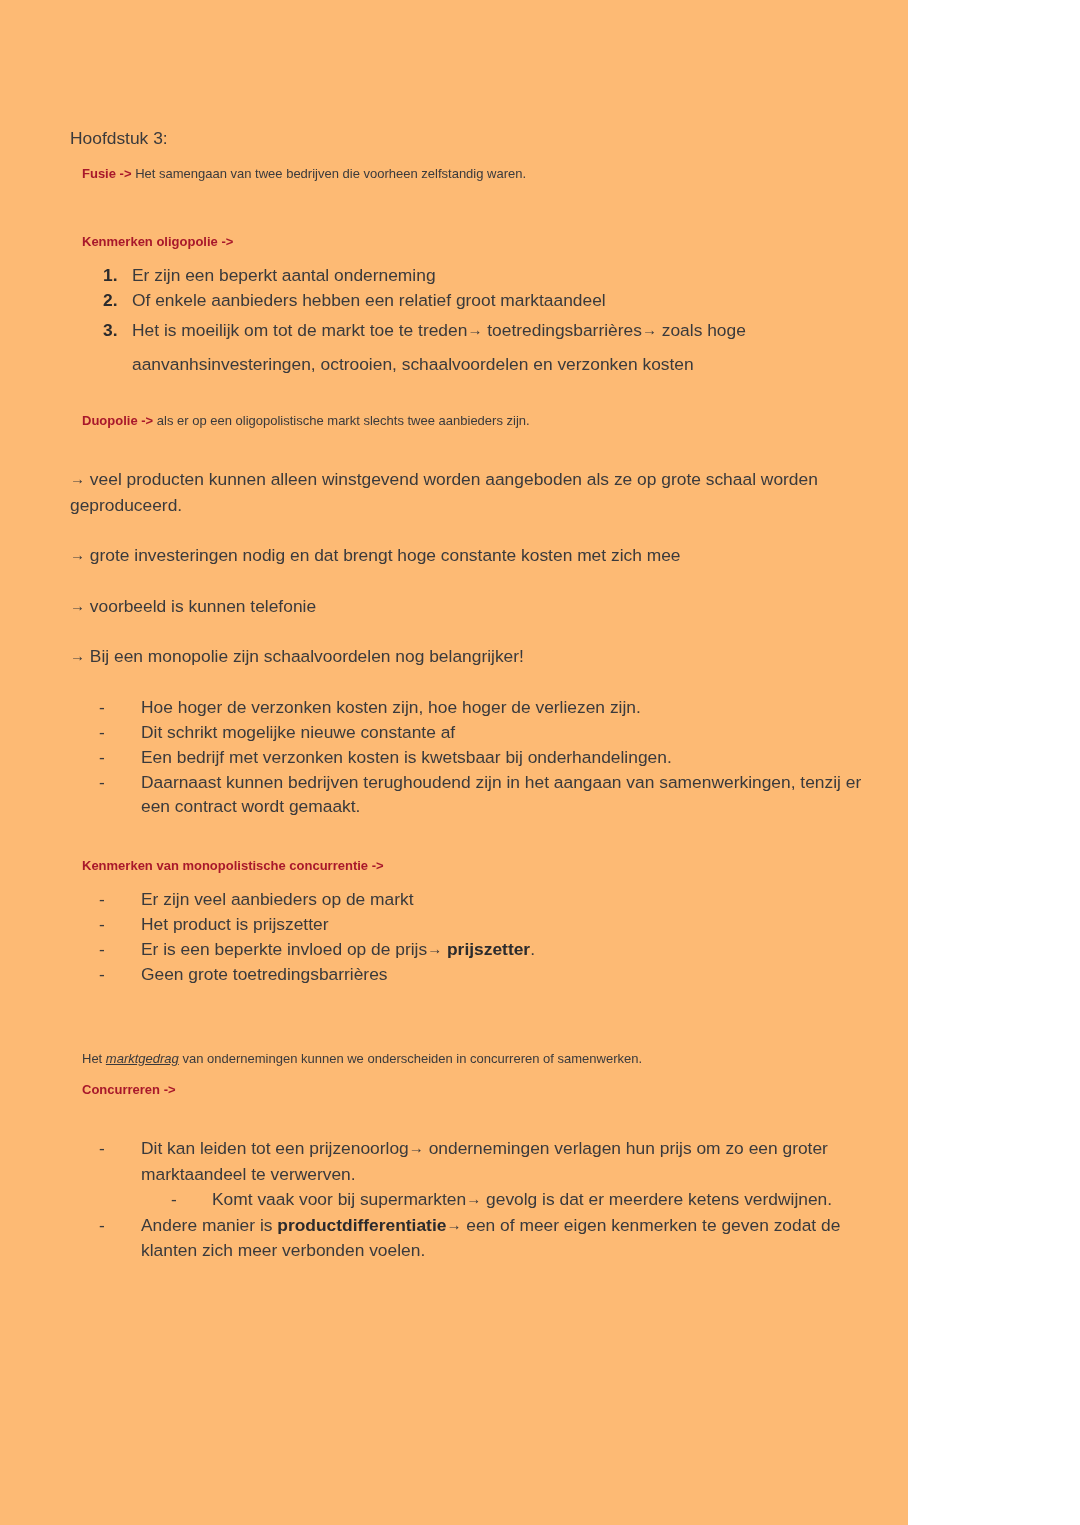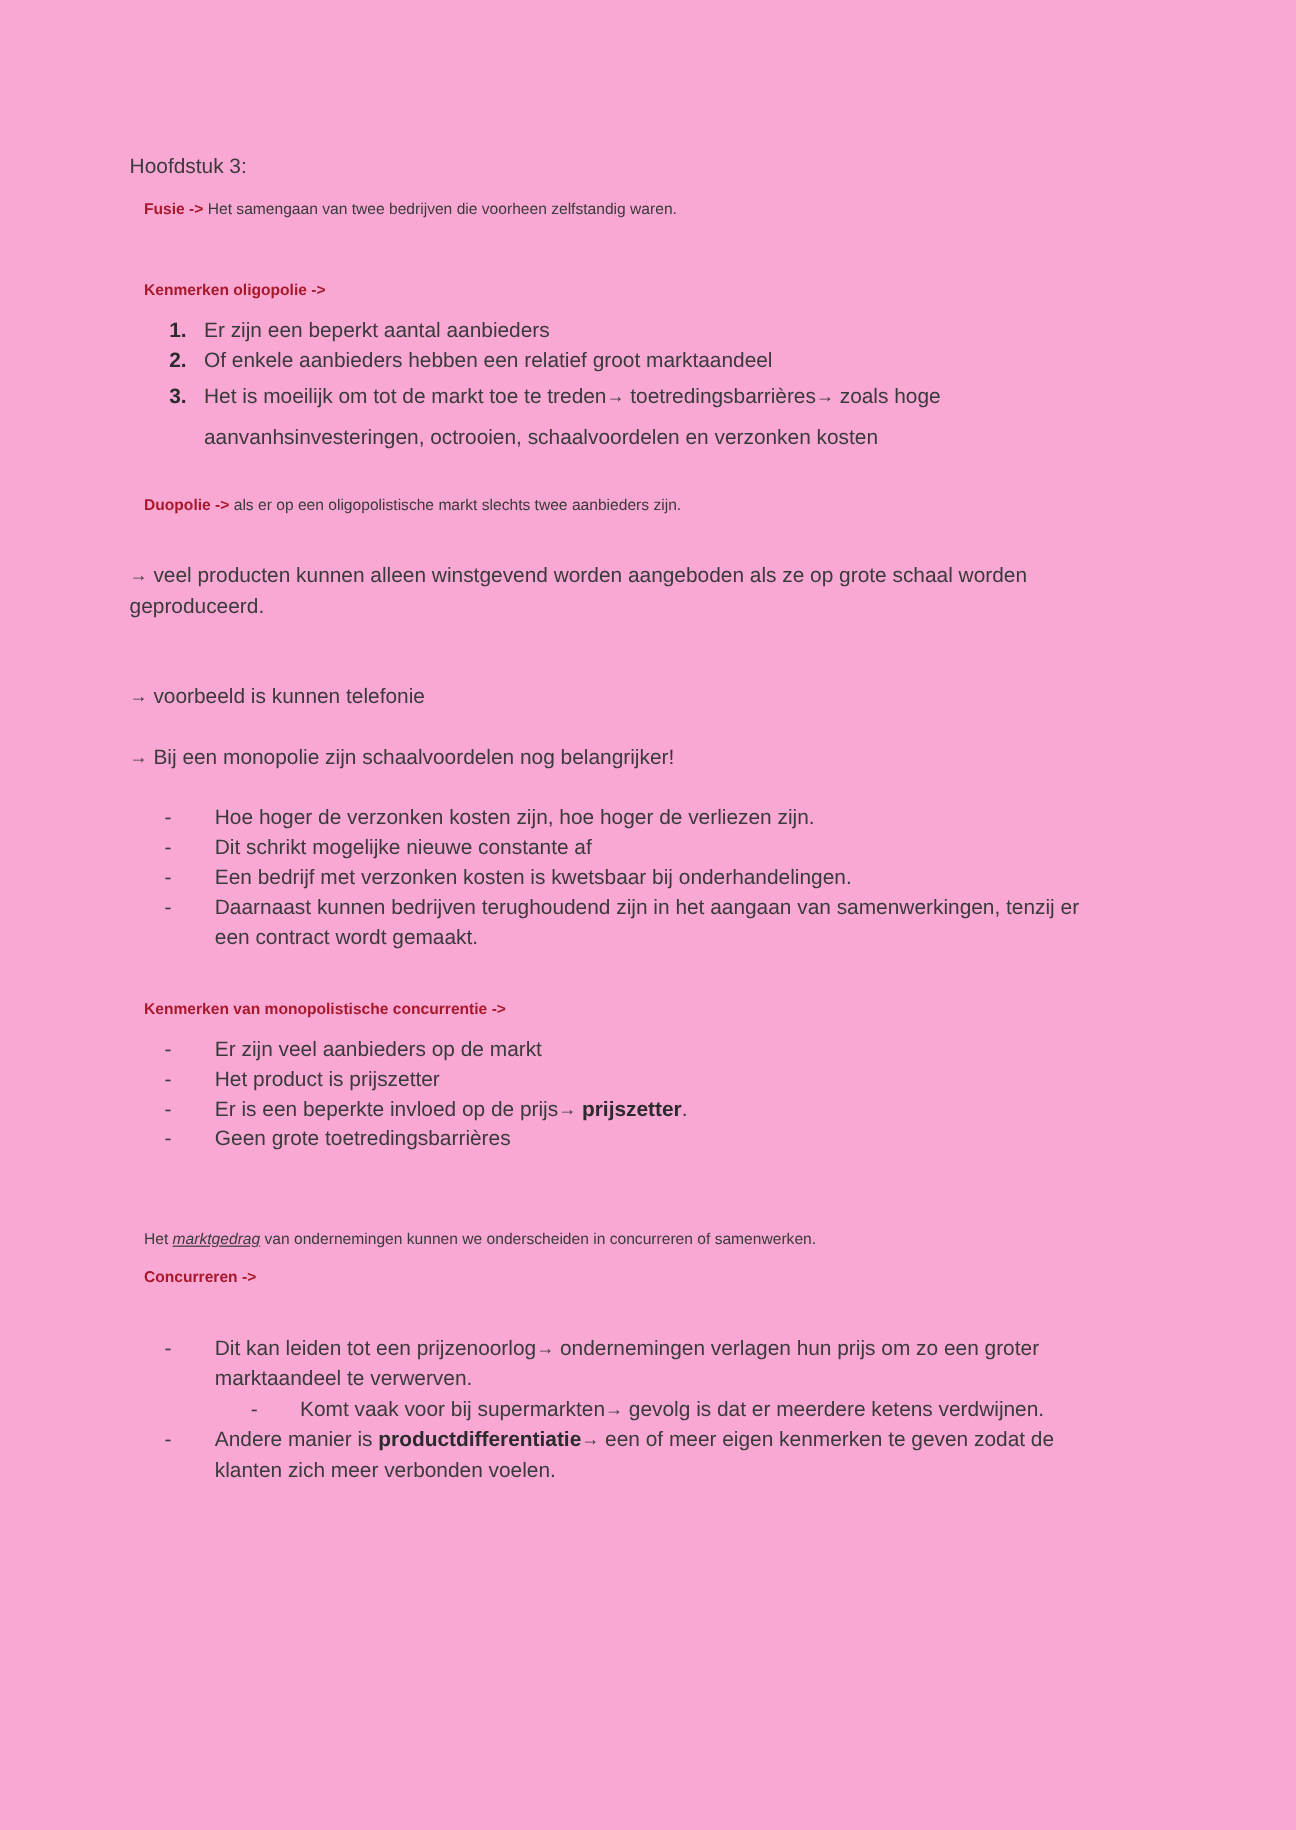--- a/index.html
+++ b/index.html
@@ -9,25 +9,25 @@
   }
   body {
     width: 1080px;
     height: 1525px;
     font-family: "Liberation Sans", sans-serif;
     color: #3a3a3c;
     -webkit-font-smoothing: antialiased;
   }
   .page {
     position: relative;
-    width: 1080px;
+    width: 908px;
     height: 1525px;
     box-sizing: border-box;
-    padding: 126px 135px 0 108px;
-    background: #f9a8d4;
+    padding: 126px 135px 0 70px;
+    background: #fdba74;
   }
   .doc {
     width: 820px;
     font-size: 17.4px;
     line-height: 1.47;
   }
 
   
   .para {
     margin: 12px;
@@ -142,21 +142,21 @@
       <span class="heading-red">Fusie -&gt;</span>
       <span>Het samengaan van twee bedrijven die voorheen zelfstandig waren.</span>
     </p>
 
 
     <div class="spacer-lg"></div>
 
     <p class="para heading-red">Kenmerken oligopolie -&gt;</p>
 
     <ol class="num-list">
-      <li>Er zijn een beperkt aantal aanbieders</li>
+      <li>Er zijn een beperkt aantal onderneming</li>
       <li>Of enkele aanbieders hebben een relatief groot marktaandeel</li>
       <li class="loose">
         <span>Het is moeilijk om tot de markt toe te treden</span><span class="arr">→</span>
         <span>toetredingsbarrières</span><span class="arr">→</span>
         <span>zoals hoge aanvanhsinvesteringen, octrooien, schaalvoordelen en verzonken kosten</span>
       </li>
     </ol>
 
     <div class="spacer-md"></div>
 
@@ -168,20 +168,24 @@
     <div class="spacer-lg"></div>
 
 
     <p class="arrow-line">
       <span class="arr">→</span>
       <span>veel producten kunnen alleen winstgevend worden aangeboden als ze op grote schaal worden geproduceerd.</span>
     </p>
 
     <div class="spacer-lg"></div>
 
+    <p class="arrow-line">
+      <span class="arr">→</span>
+      <span>grote investeringen nodig en  dat brengt hoge constante kosten met zich mee</span>
+    </p>
 
     <div class="spacer-lg"></div>
 
     <p class="arrow-line">
       <span class="arr">→</span>
       <span>voorbeeld is kunnen telefonie</span>
     </p>
 
     <div class="spacer-lg"></div>
 

